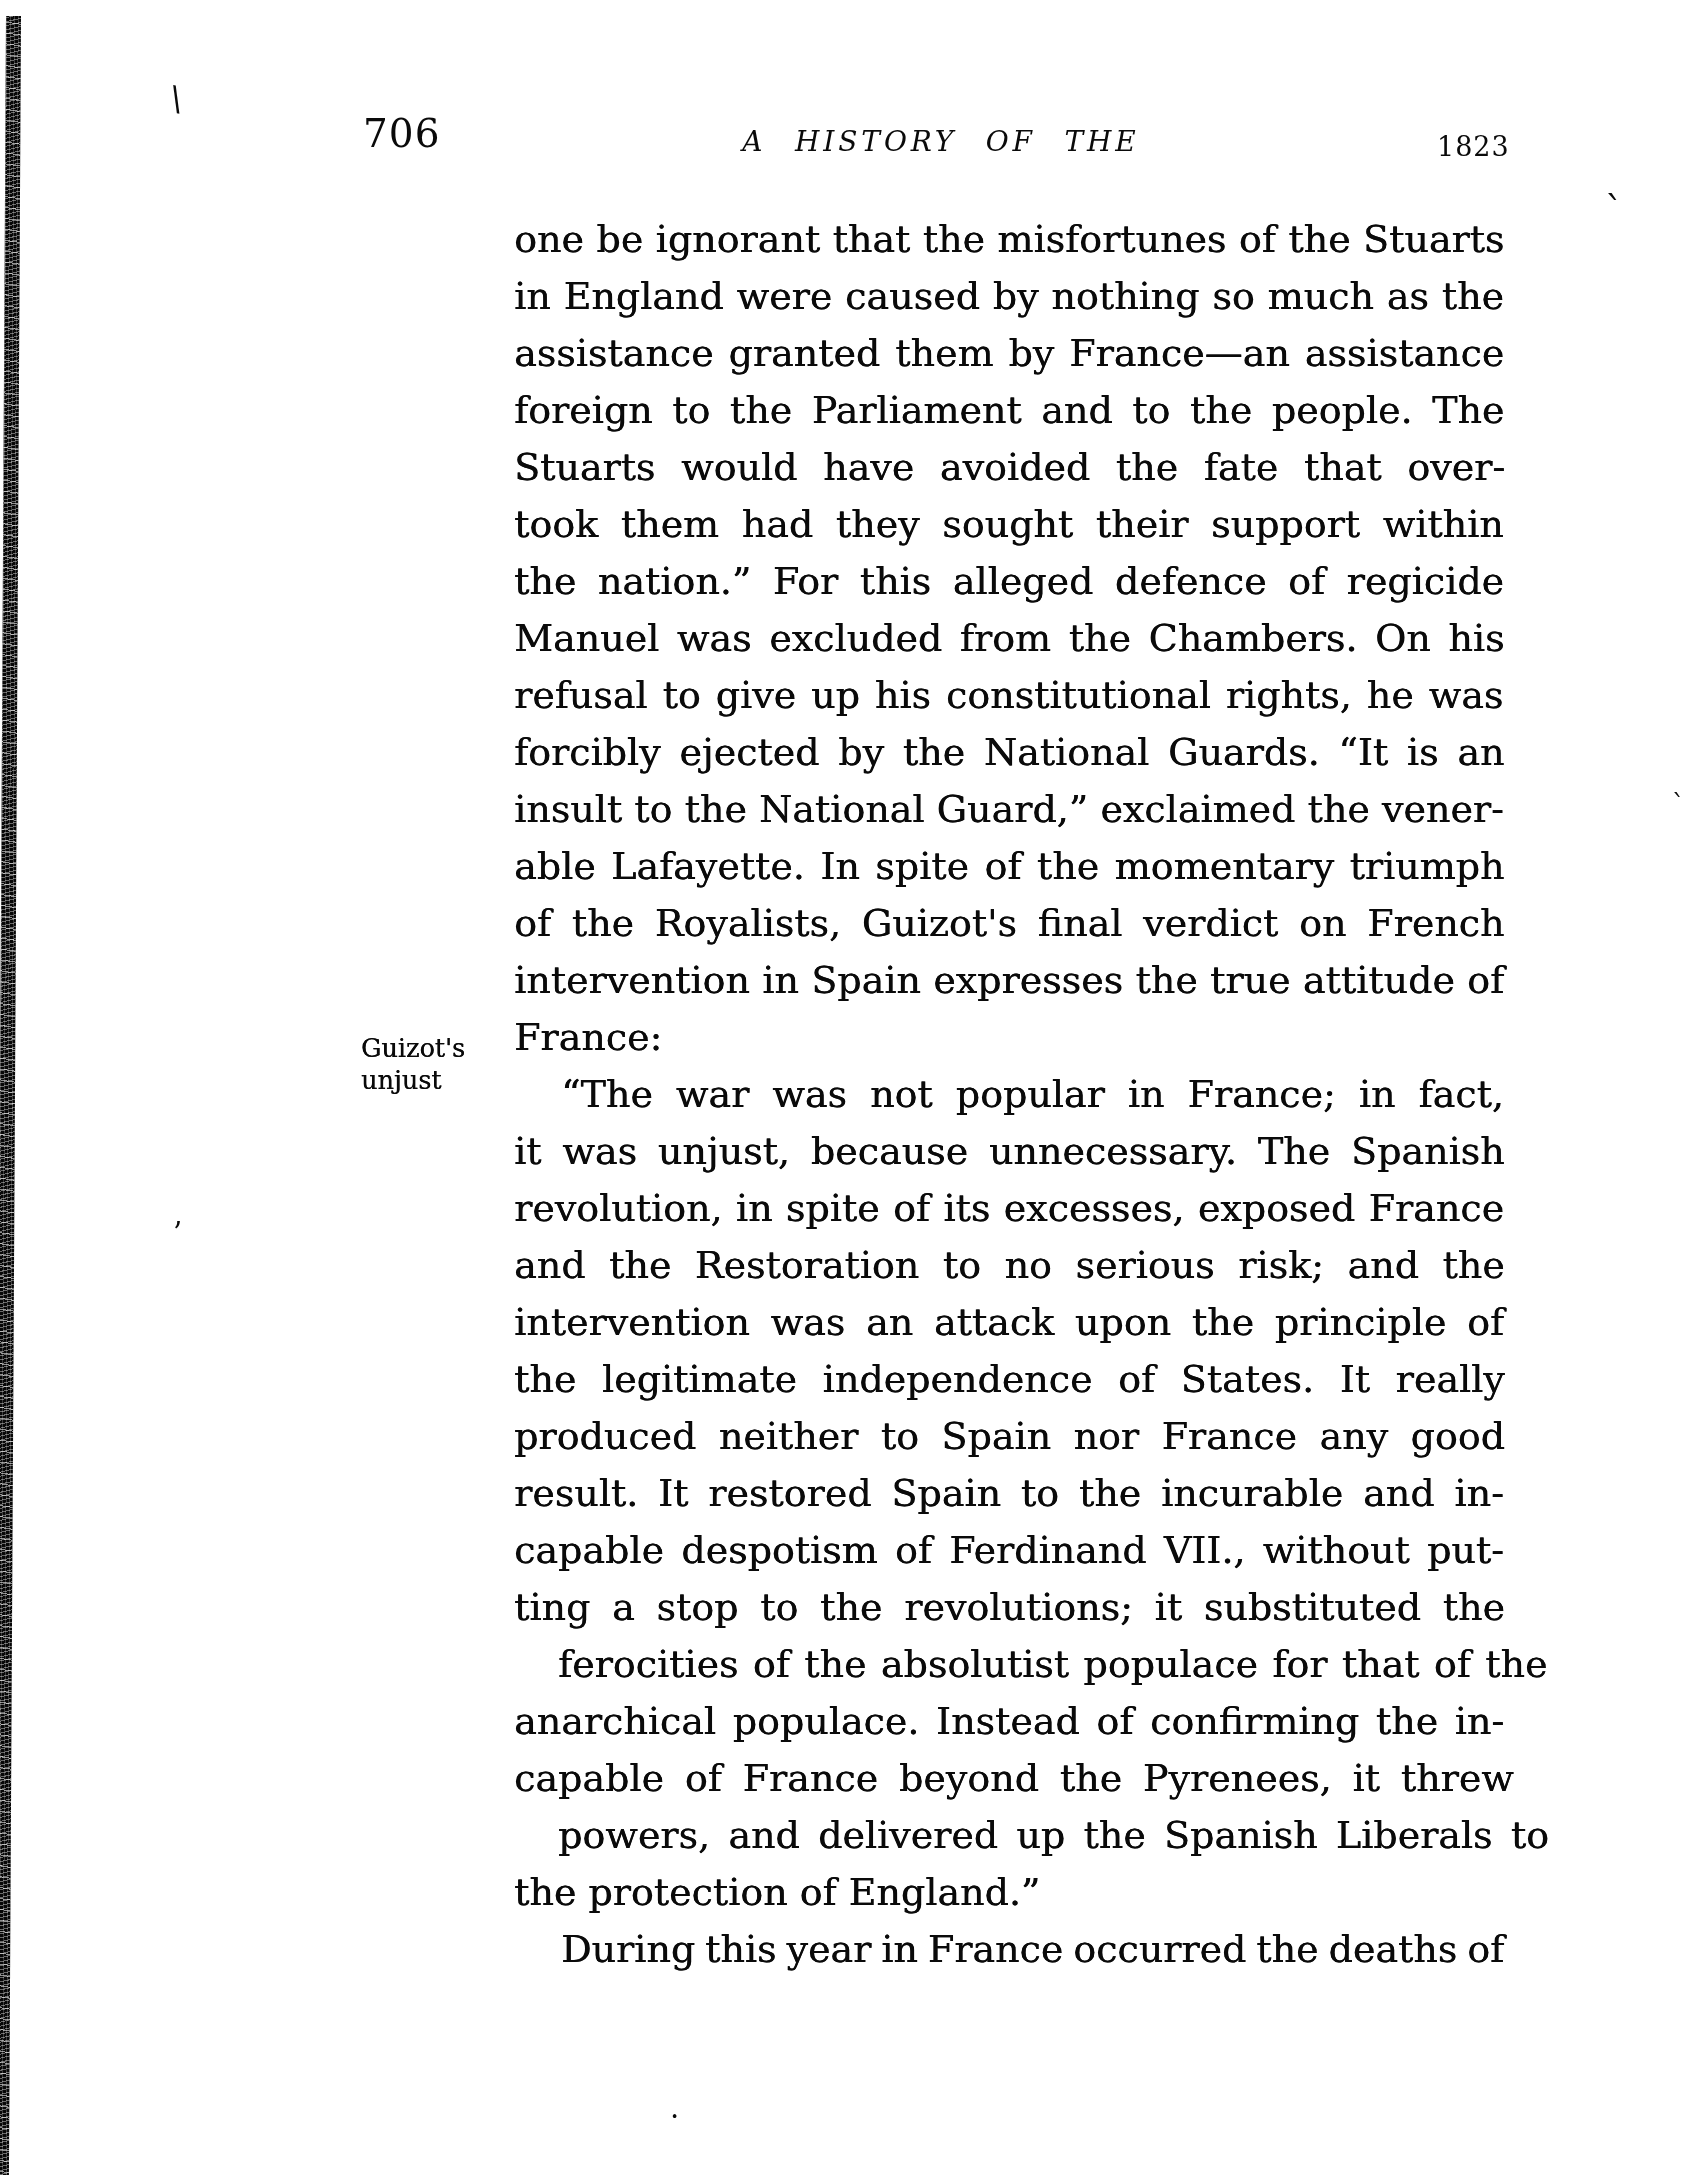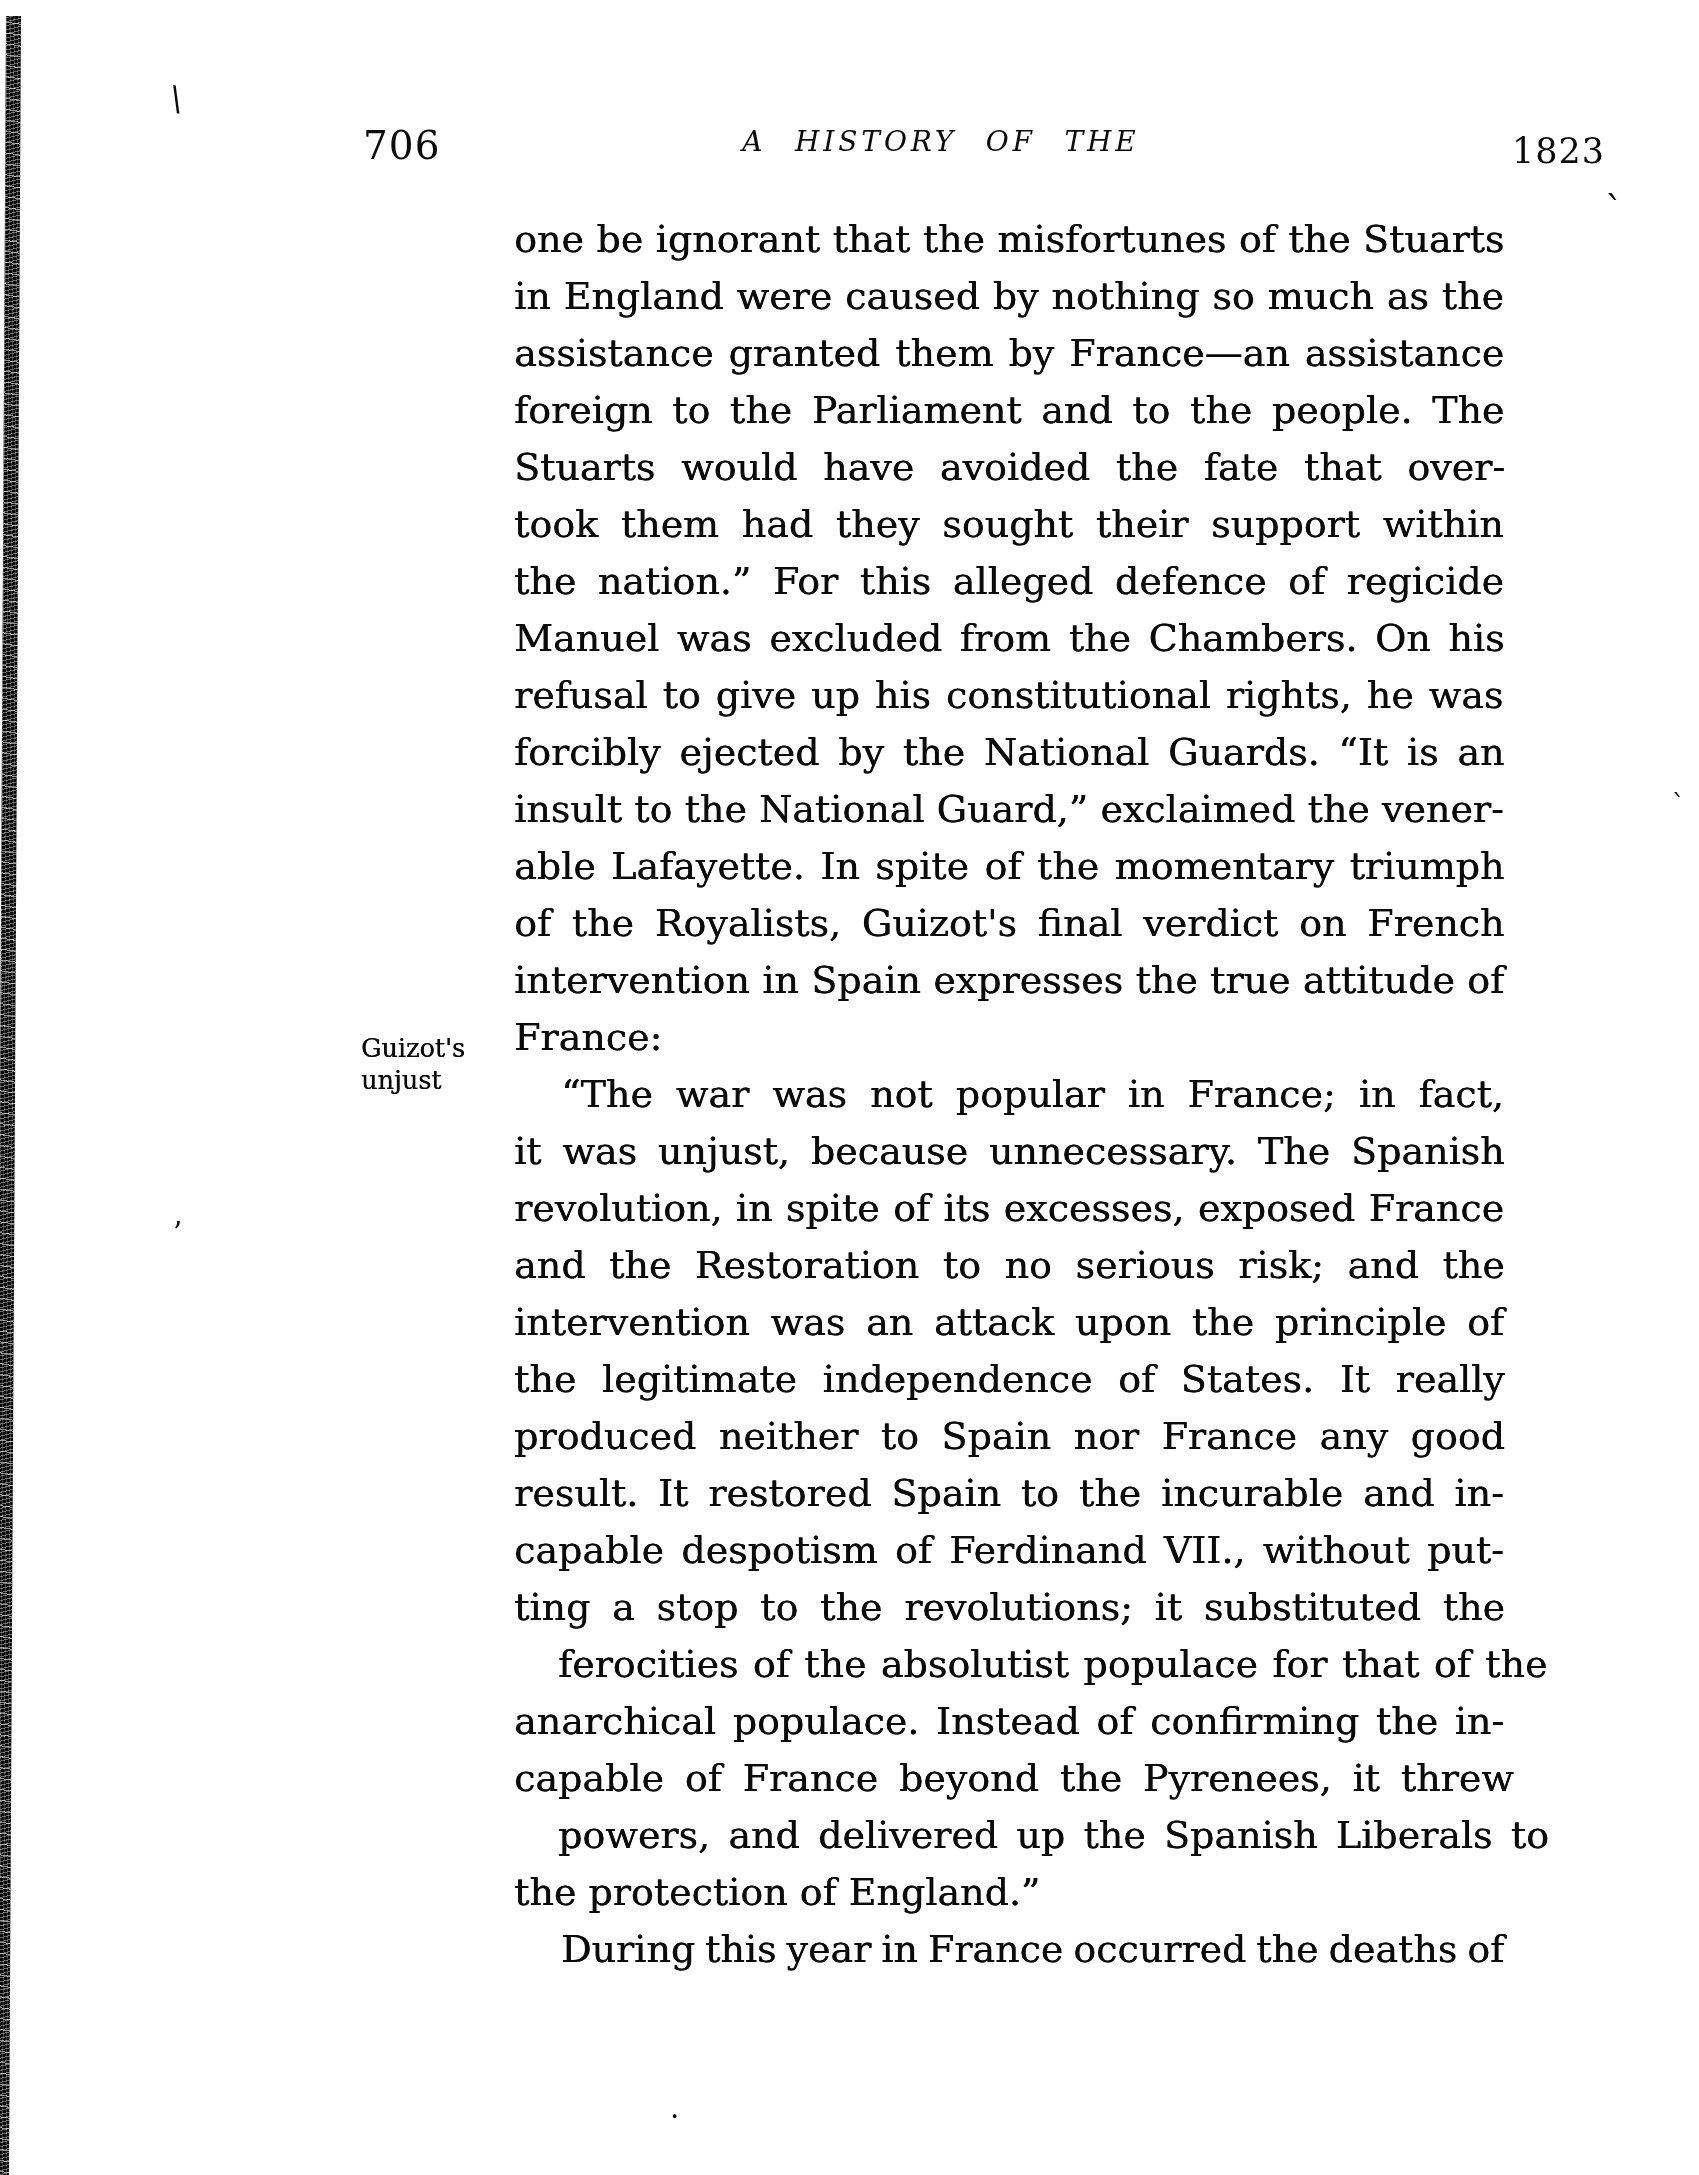--- a/index.html
+++ b/index.html
@@ -16,31 +16,31 @@
     position:absolute;left:5.9px;top:15.7px;width:14.7px;height:2160px;
     background-color:#070707;
     background-image:
       repeating-linear-gradient(8deg,  rgba(255,255,255,0) 0 4.9px, rgba(255,255,255,.55) 4.9px 5.9px, rgba(255,255,255,0) 5.9px 10.8px),
       repeating-linear-gradient(-14deg,rgba(255,255,255,0) 0 2.9px, rgba(255,255,255,.40) 2.9px 3.9px),
       repeating-linear-gradient(90deg, rgba(255,255,255,.22) 0 1px, rgba(0,0,0,0) 1px 3.9px);
     transform:rotate(0.32deg);
     transform-origin:top left;
   }
   .hdr-num{
-    position:absolute;left:363px;top:123px;
+    position:absolute;left:363px;top:111px;
     font-size:39px;letter-spacing:1px;
   }
   .hdr-title{
     position:absolute;left:706px;top:125px;width:470px;
     text-align:center;font-style:italic;font-size:28px;
     letter-spacing:3.9px;word-spacing:15.7px;
   }
   .hdr-year{
-    position:absolute;left:1512px;top:131px;
-    font-size:35px;letter-spacing:1px;
+    position:absolute;left:1437px;top:131px;
+    font-size:27px;letter-spacing:1px;
   }
   .body-block{
     position:absolute;left:514px;top:211px;width:996px;
     font-size:38px;
     text-shadow:0.4px 0 0 #0a0a0a;
   }
   .line{
     height:57px;line-height:57px;
     white-space:nowrap;overflow:visible;
   }

